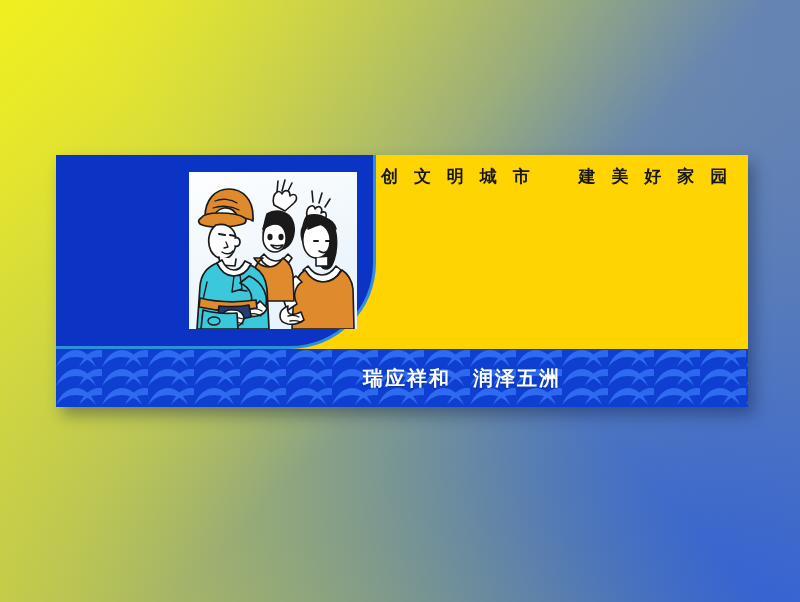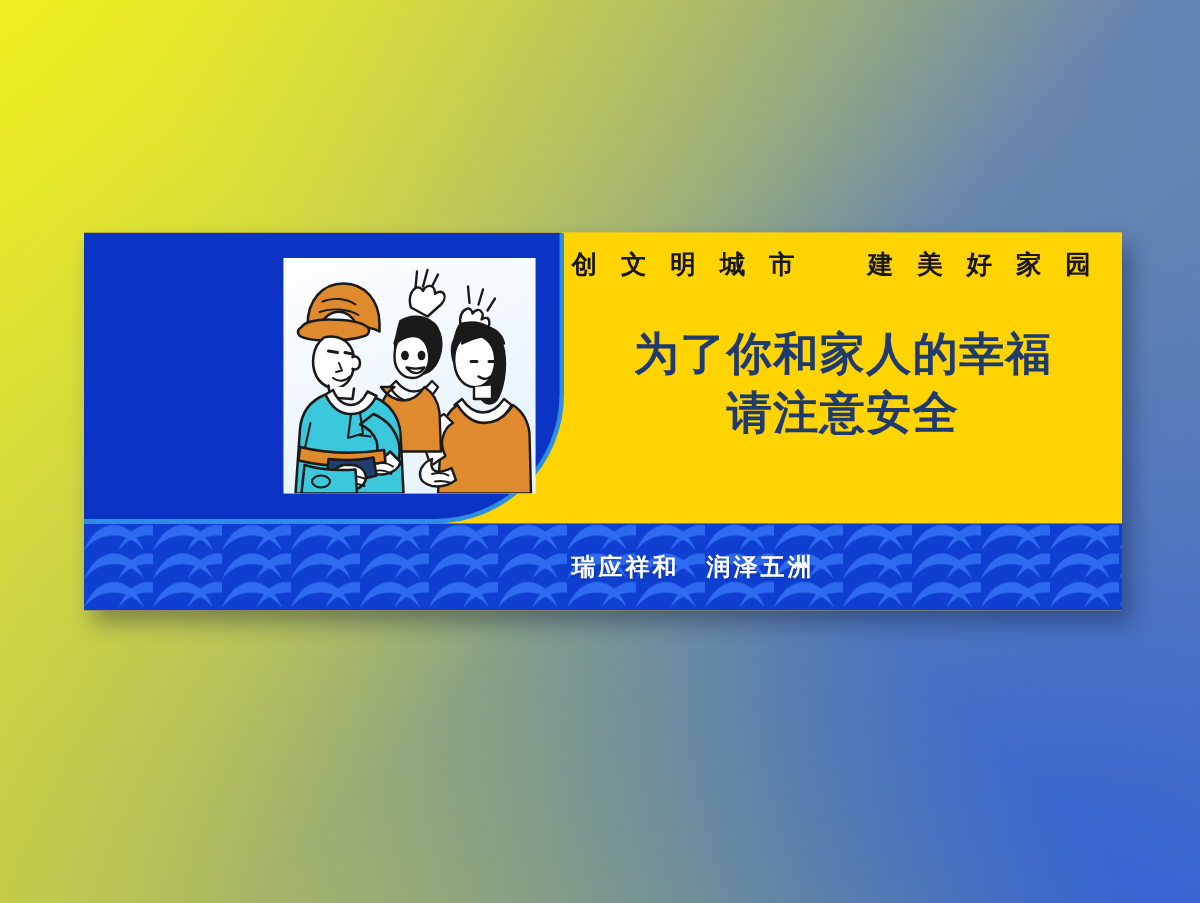--- a/index.html
+++ b/index.html
@@ -122,21 +122,21 @@
   .wave-text {
     position: absolute;
     left: 0; top: 0;
     width: 692px; height: 58px;
     display: flex;
     align-items: center;
     justify-content: center;
     padding-left: 120px;
     box-sizing: border-box;
     color: #FFFFFF;
-    font-size: 16px;
+    font-size: 20px;
     font-weight: bold;
     letter-spacing: 2px;
     white-space: nowrap;
     text-shadow: 0 1px 2px rgba(0,0,0,0.25);
   }
 </style>
 </head>
 <body>
 
 <div id="backdrop"></div>
@@ -278,24 +278,20 @@
           <path d="M14 138 c10 3 22 4 34 3 l1 16 l-37 0 z" fill="#3CC8DC"></path>
           <ellipse cx="25" cy="149" rx="6" ry="4" fill="none" stroke-width="1.4"></ellipse>
         </g>
       </svg>
     </div>
 
   </div>
 
   <div class="text-block">
     <div class="slogan-top">创 文 明 城 市 　 建 美 好 家 园</div>
-    <div class="headline">
-      <span class="headline-line">为了你和家人的幸福</span>
-      <span class="headline-line">请注意安全</span>
-    </div>
   </div>
 
   <div class="wave-strip">
     <svg width="692" height="58" viewBox="0 0 692 58" xmlns="http://www.w3.org/2000/svg">
       <defs>
         <path id="arch" d="M0 16 C5 4 13 -1 20 -1 C27 -1 35 4 40 16
                  C34 9 28 6 20 6 C12 6 6 9 0 16 Z"></path>
         <pattern id="wavepat" x="0" y="0" width="46" height="19" patternUnits="userSpaceOnUse">
           <use href="#arch" x="0" y="2" fill="#2E6BF0"></use>
           <use href="#arch" x="23" y="2" fill="#2E6BF0" opacity="0.95"></use>

